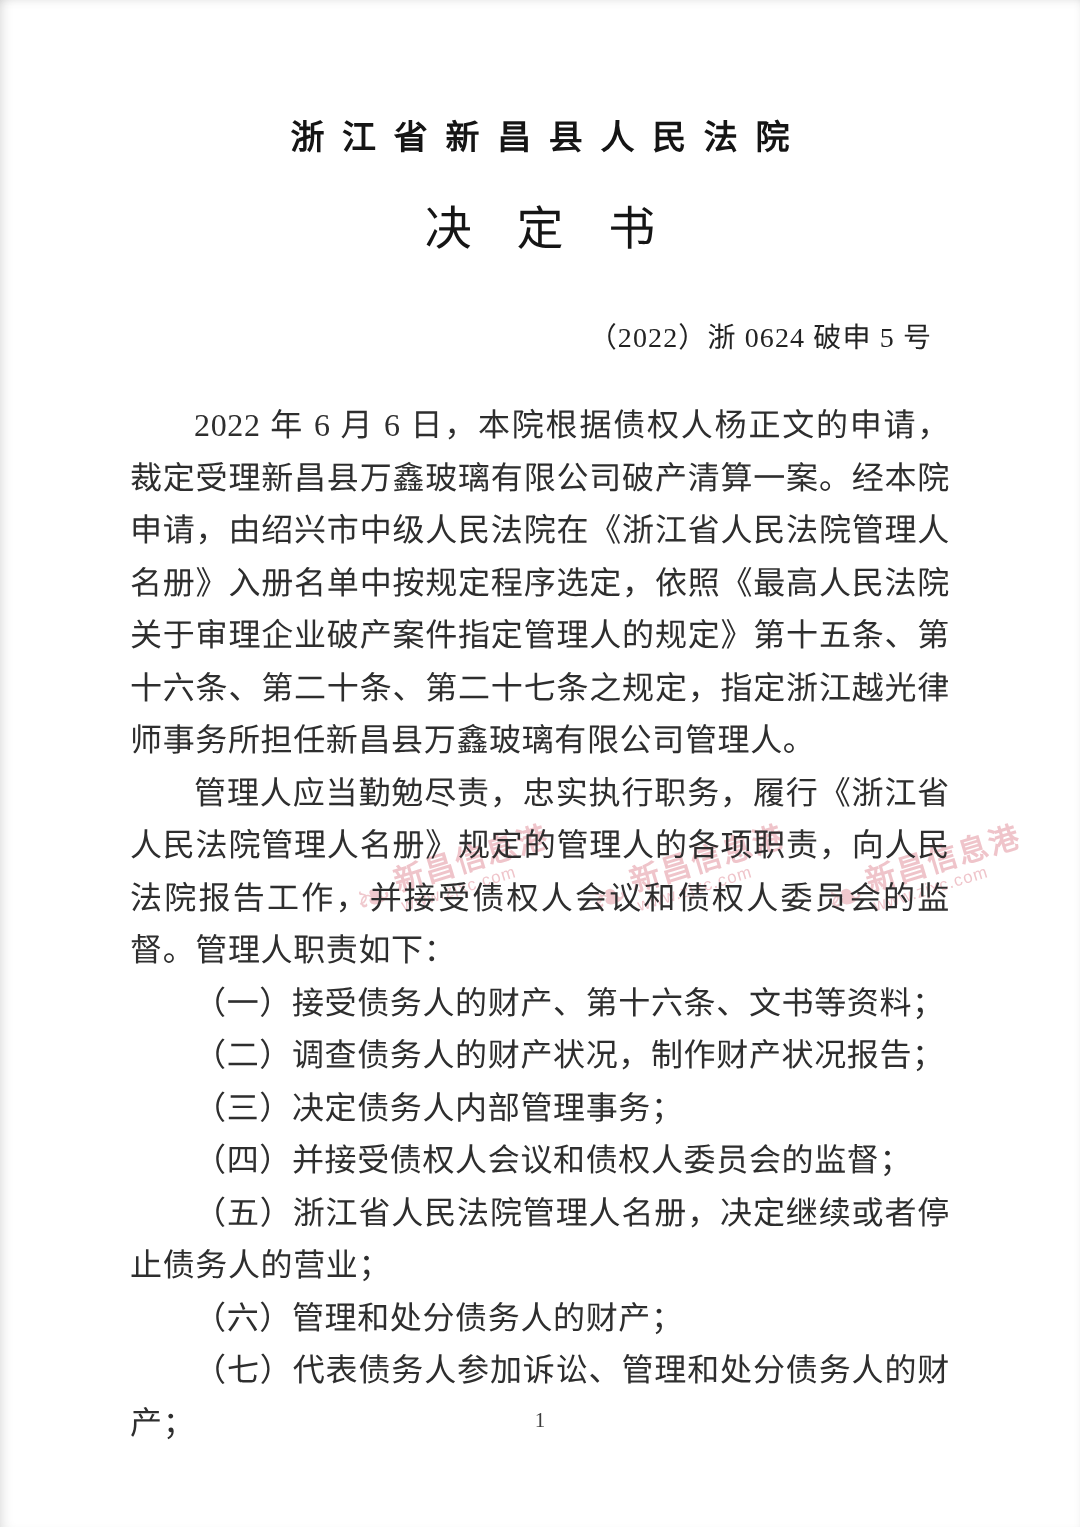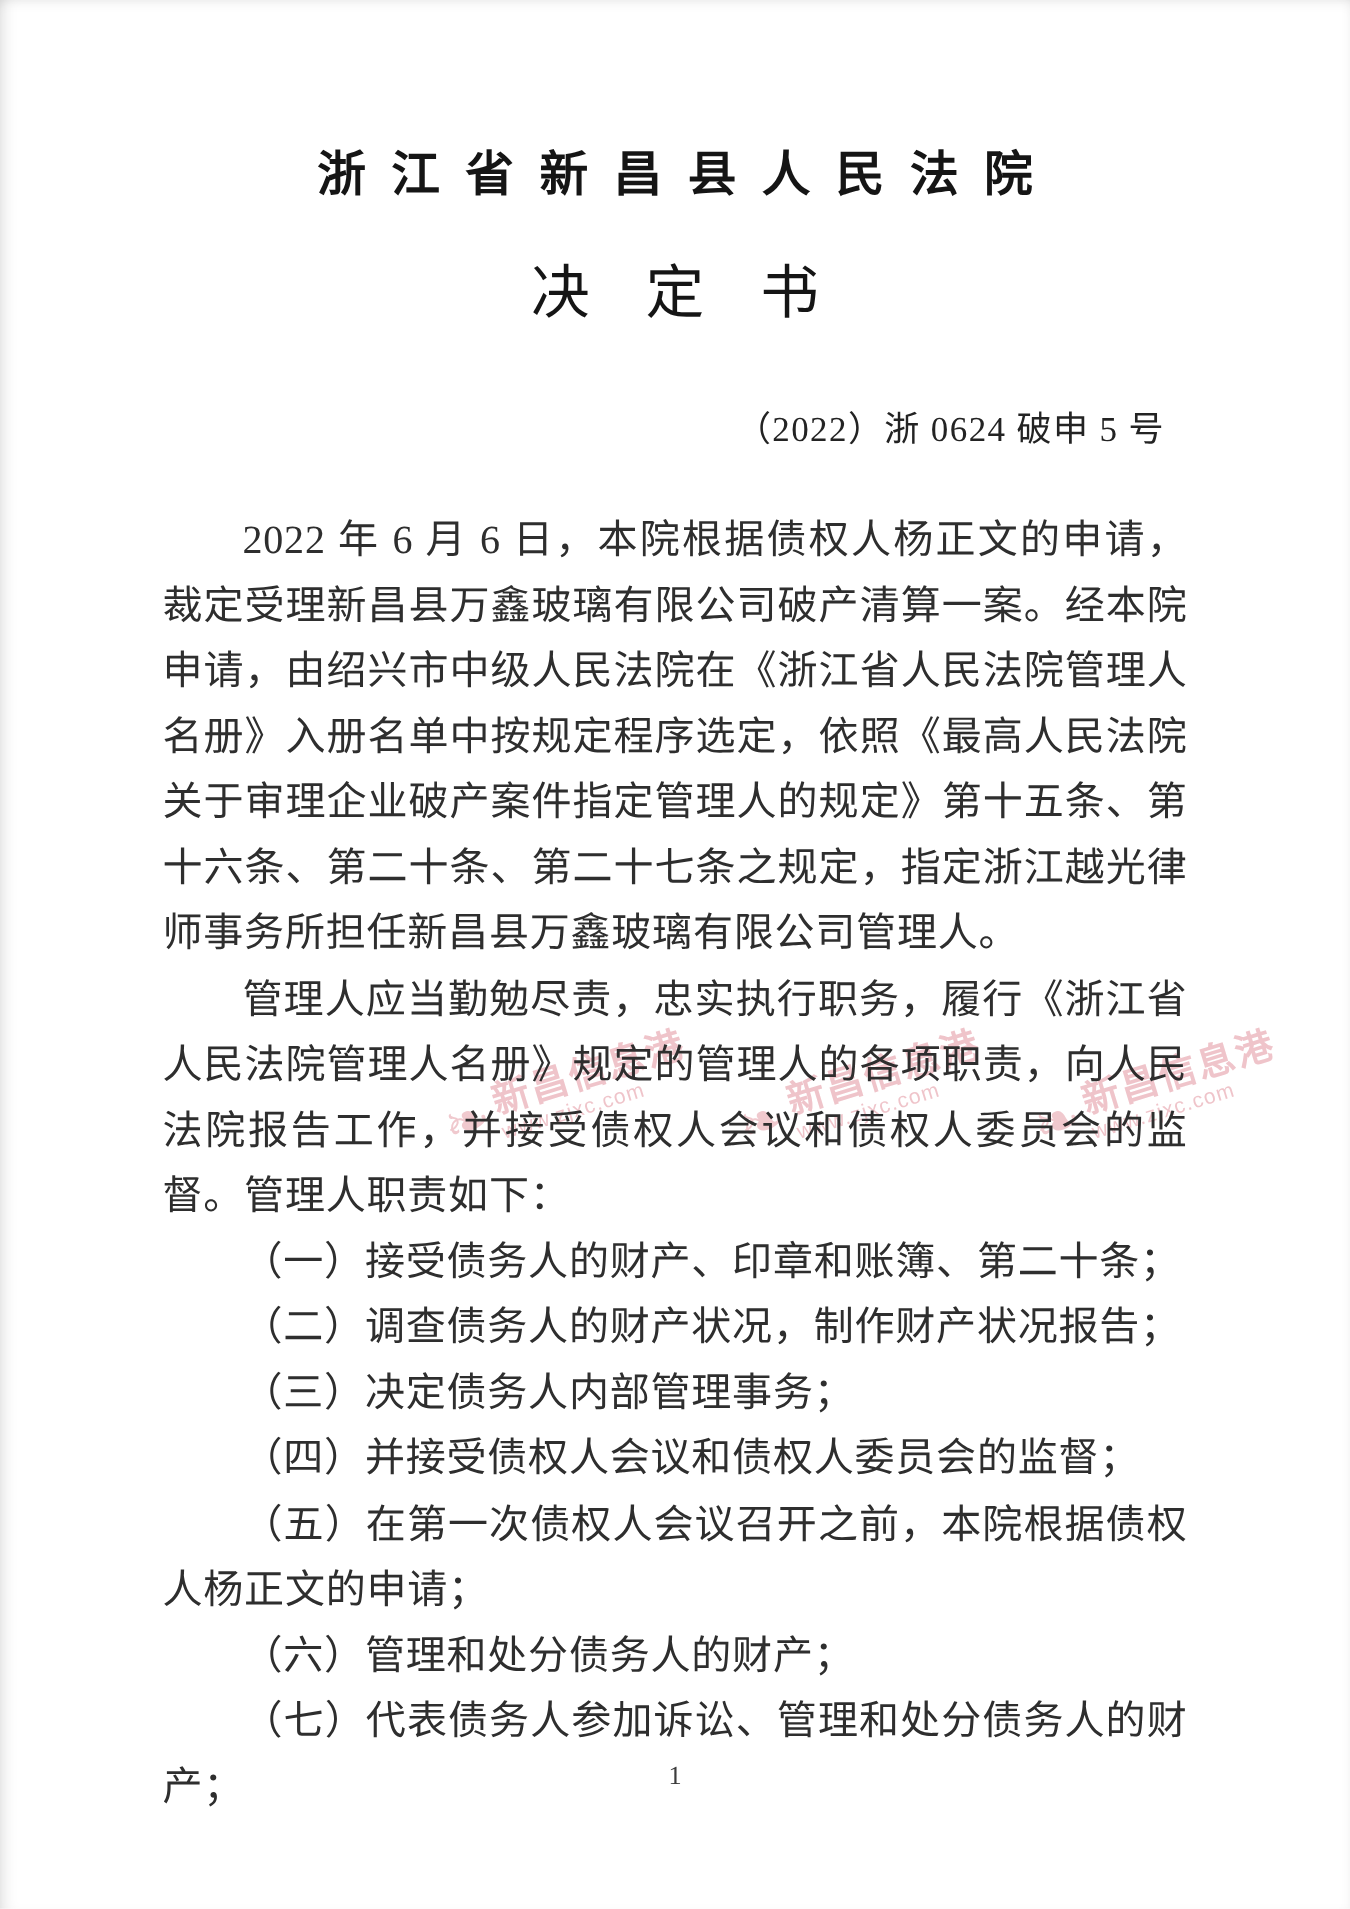--- a/index.html
+++ b/index.html
@@ -23,21 +23,21 @@
 
   .content {
     position: relative;
     padding: 118px 130px 0 130px;
     z-index: 2;
   }
 
   
   .court-name {
     text-align: center;
-    font-size: 39px;
+    font-size: 34px;
     font-weight: 700;
     color: #151515;
     letter-spacing: 0.52em;
     padding-left: 0.52em; 
     line-height: 1.2;
   }
 
   .doc-type {
     text-align: center;
     font-size: 47px;
@@ -150,25 +150,25 @@
 
     <h1 class="court-name">浙江省新昌县人民法院</h1>
 
     <h2 class="doc-type">决定书</h2>
 
     <div class="case-number">（2022）浙 0624 破申 5 号</div>
 
     <div class="body-text">
       <p>2022 年 6 月 6 日，本院根据债权人杨正文的申请，裁定受理新昌县万鑫玻璃有限公司破产清算一案。经本院申请，由绍兴市中级人民法院在《浙江省人民法院管理人名册》入册名单中按规定程序选定，依照《最高人民法院关于审理企业破产案件指定管理人的规定》第十五条、第十六条、第二十条、第二十七条之规定，指定浙江越光律师事务所担任新昌县万鑫玻璃有限公司管理人。</p>
       <p>管理人应当勤勉尽责，忠实执行职务，履行《浙江省人民法院管理人名册》规定的管理人的各项职责，向人民法院报告工作，并接受债权人会议和债权人委员会的监督。管理人职责如下：</p>
-      <p>（一）接受债务人的财产、印章和账簿、第二十条；</p>
+      <p>（一）接受债务人的财产、第十六条、文书等资料；</p>
       <p>（二）调查债务人的财产状况，制作财产状况报告；</p>
       <p>（三）决定债务人内部管理事务；</p>
       <p>（四）并接受债权人会议和债权人委员会的监督；</p>
-      <p>（五）在第一次债权人会议召开之前，本院根据债权人杨正文的申请；</p>
+      <p>（五）浙江省人民法院管理人名册，决定继续或者停止债务人的营业；</p>
       <p>（六）管理和处分债务人的财产；</p>
       <p>（七）代表债务人参加诉讼、管理和处分债务人的财产；</p>
     </div>
 
   </div>
 
   <div class="page-number">1</div>
 
 </div>
 

